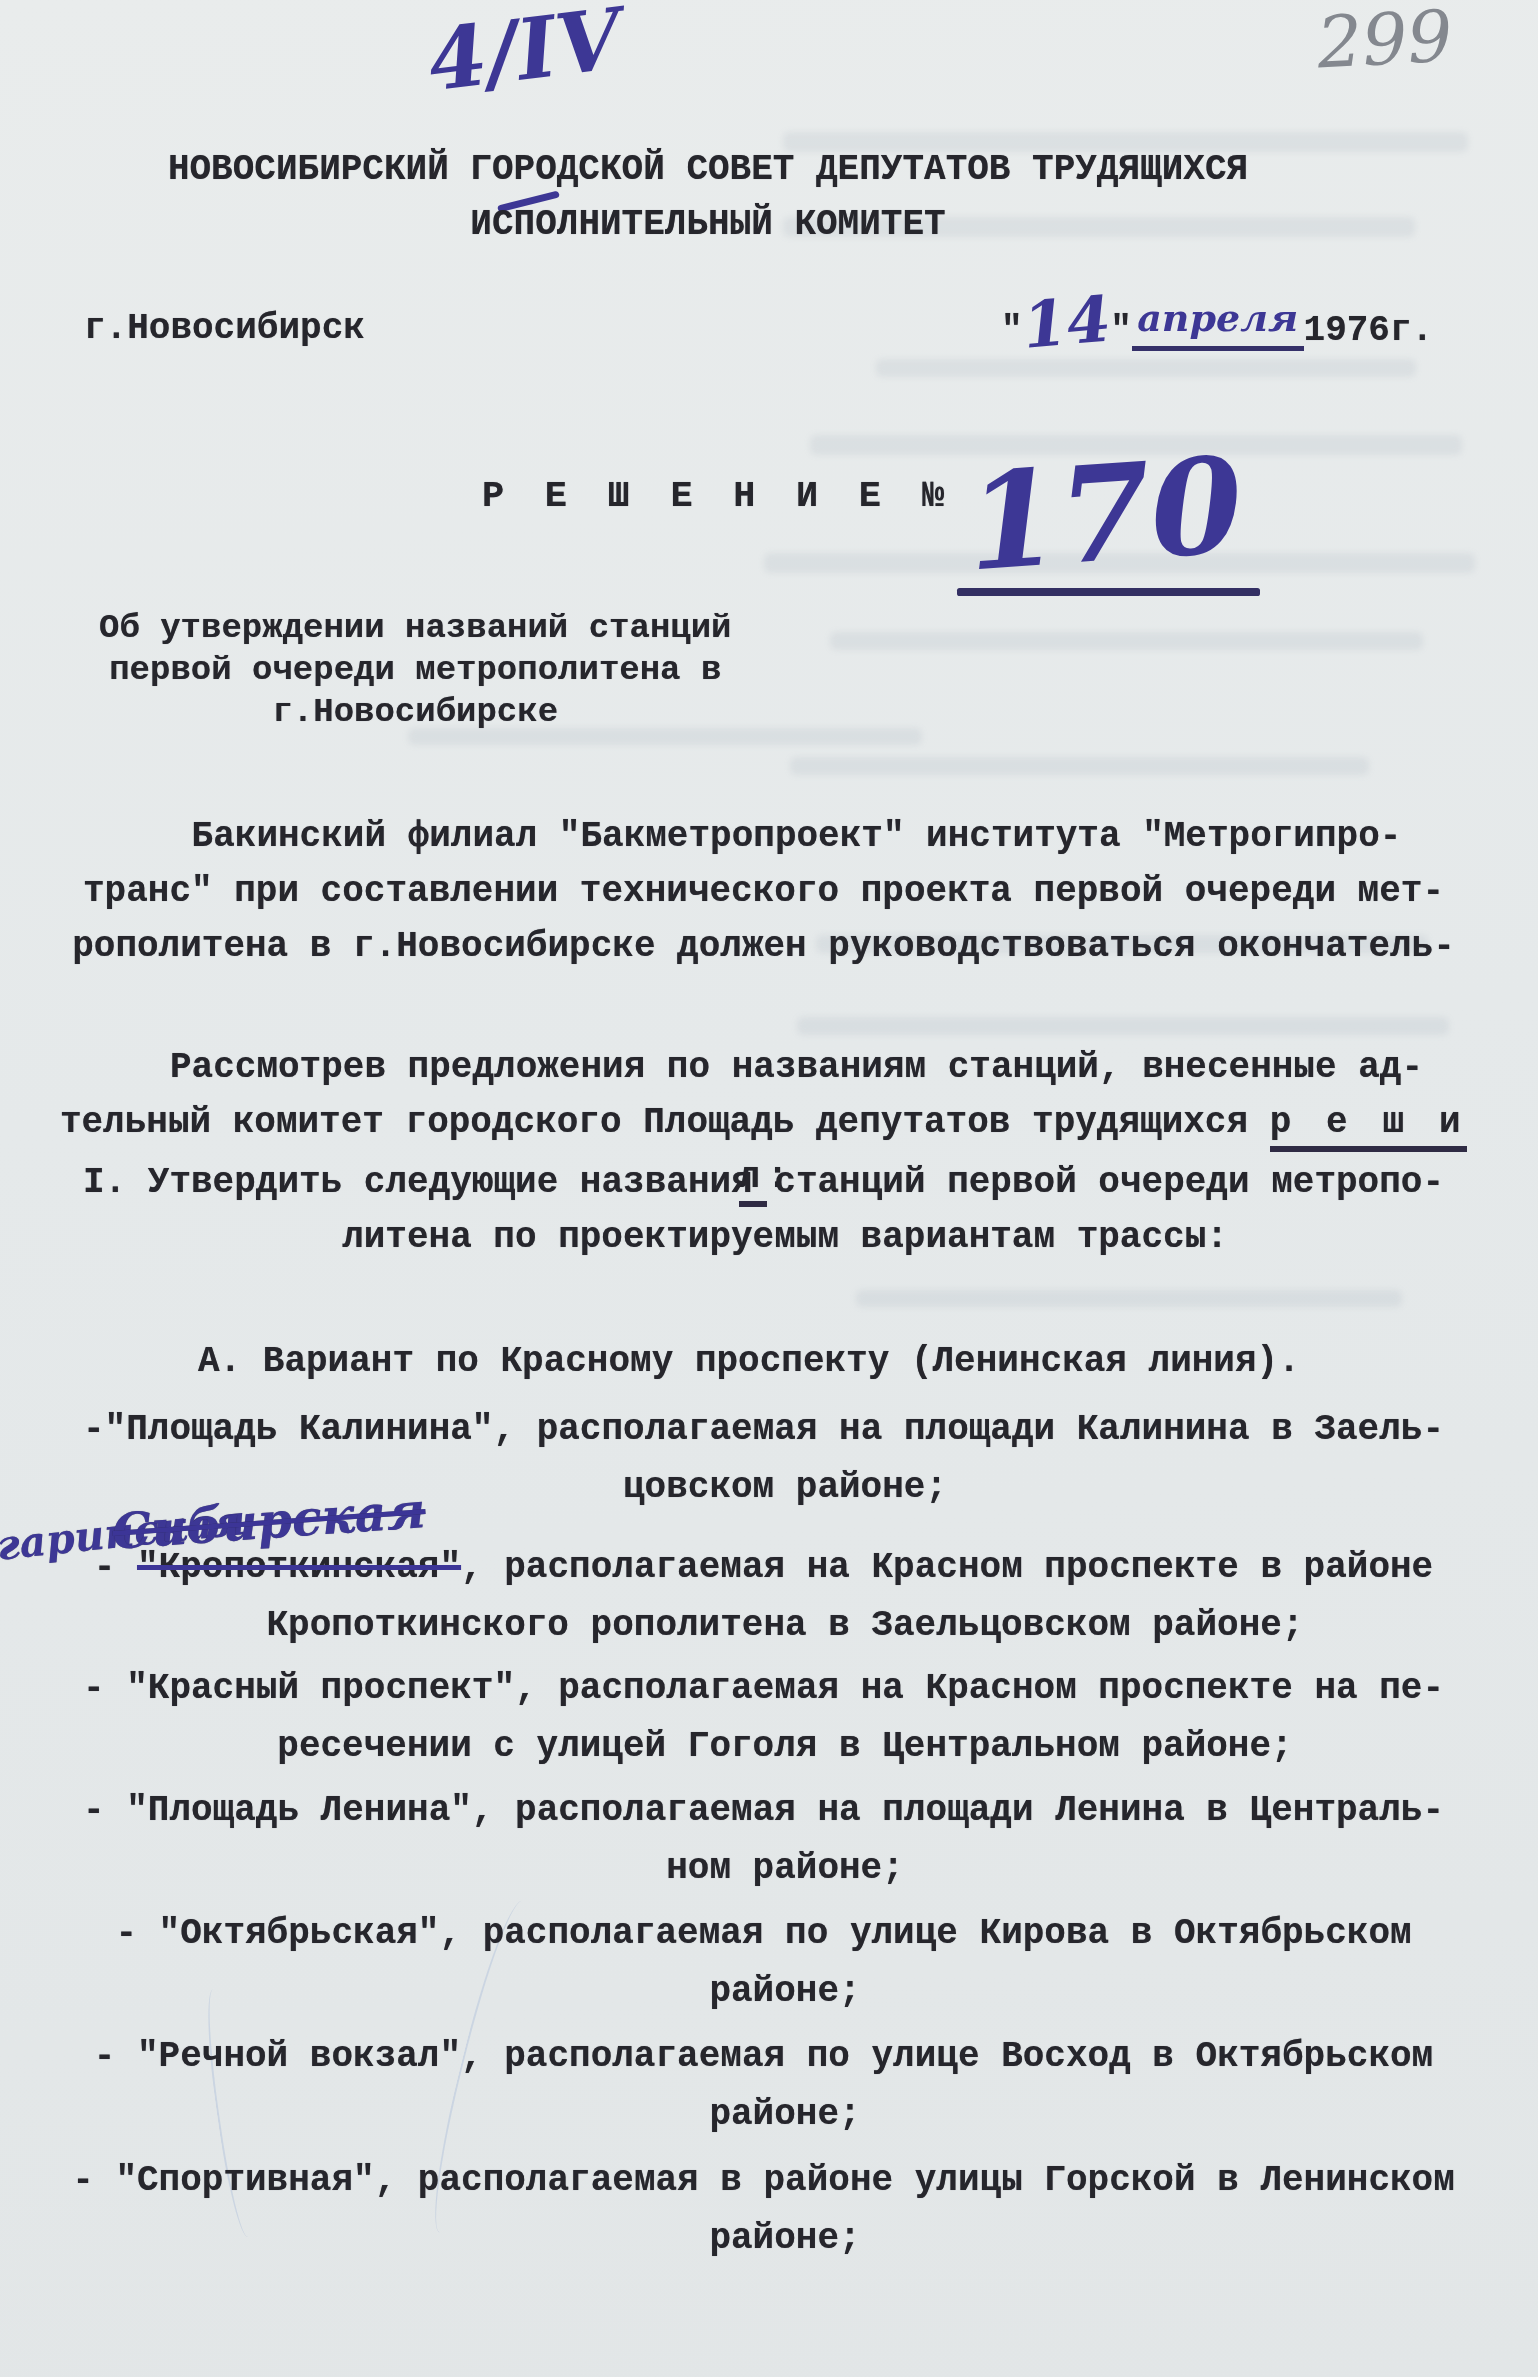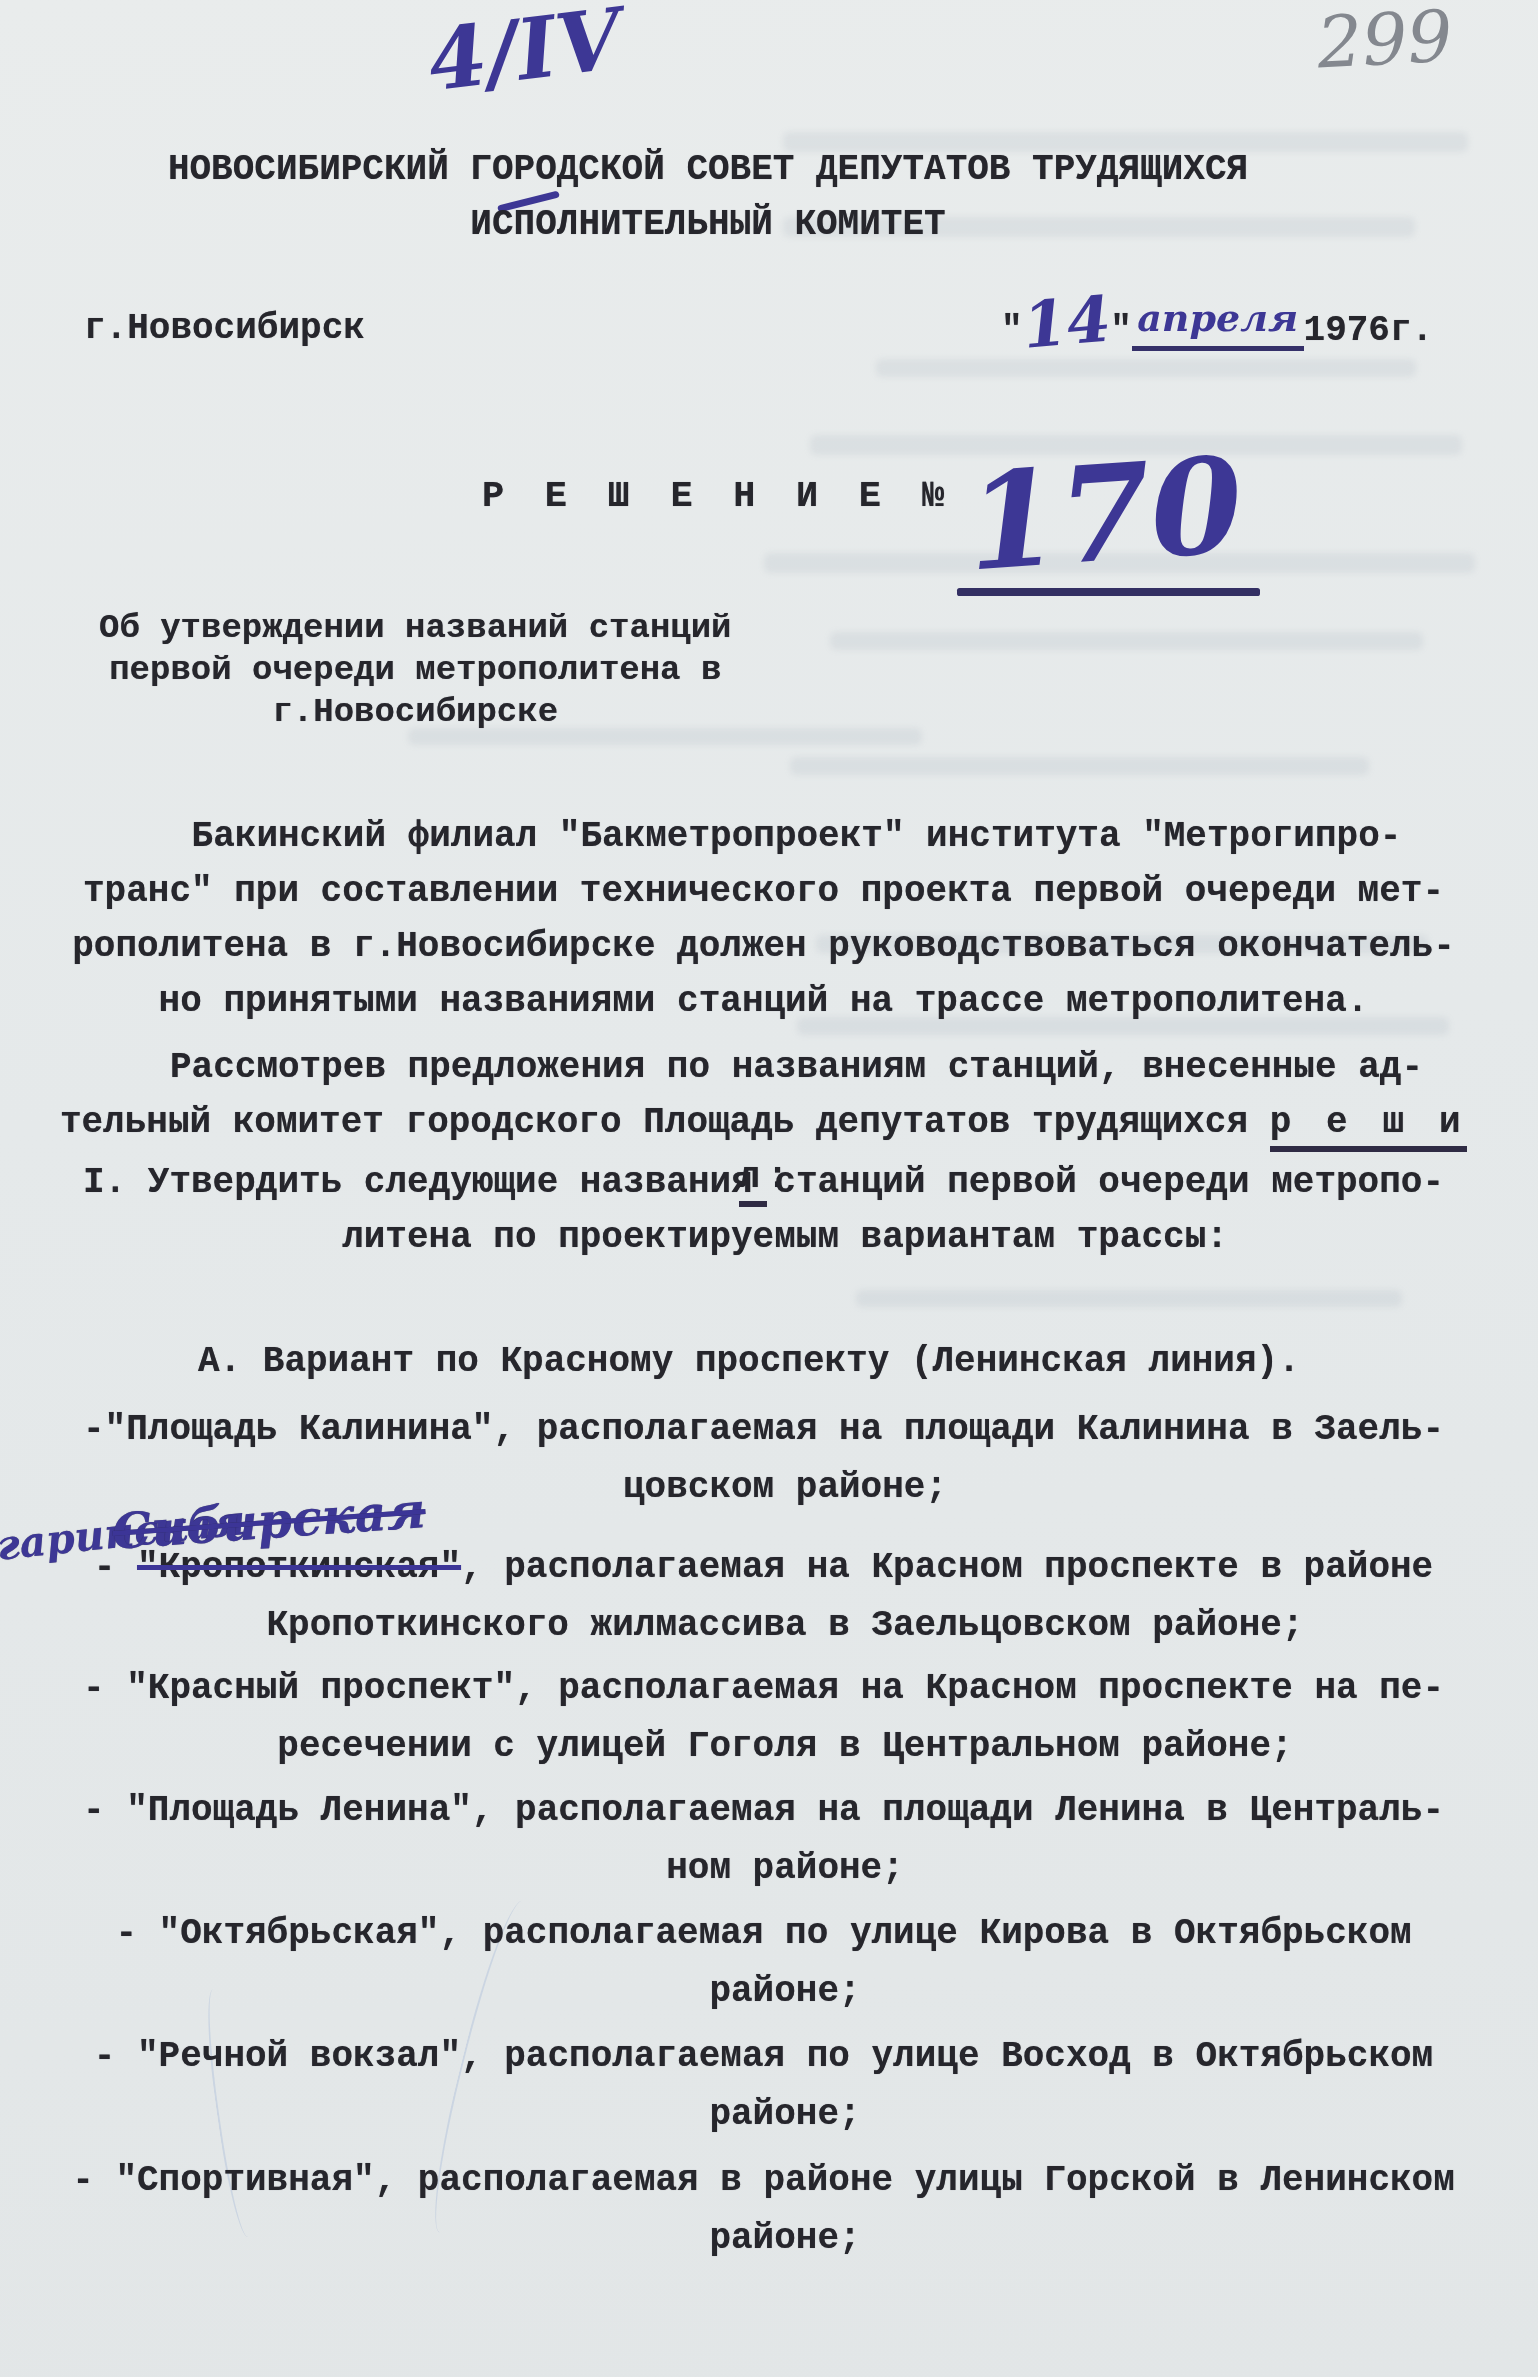--- a/index.html
+++ b/index.html
@@ -82,21 +82,20 @@
   <div class="abs typed t52" style="left:99px;top:607px;">
     <div>Об утверждении названий станций</div>
     <div>первой очереди метрополитена в</div>
     <div>г.Новосибирске</div>
   </div>
 
   <div class="abs typed t54 block" style="left:49px;top:809px;">
     <div class="indent">Бакинский филиал "Бакметропроект" института "Метрогипро-</div>
     <div>транс" при составлении технического проекта первой очереди мет-</div>
     <div>рополитена в г.Новосибирске должен руководствоваться окончатель-</div>
-    <div>но принятыми названиями станций на трассе метрополитена.</div>
   </div>
 
   <div class="abs typed t54 block" style="left:49px;top:1040px;">
     <div class="indent">Рассмотрев предложения по названиям станций, внесенные ад-</div>
     <div><span>тельный комитет городского Площадь депутатов трудящихся </span><span class="spread-underline" style="letter-spacing:6.6px;">р е ш и л</span><span>:</span></div>
   </div>
 
   <div class="abs typed t54 block" style="left:49px;top:1155px;">
     <div>I. Утвердить следующие названия станций первой очереди метропо-</div>
     <div class="cont">литена по проектируемым вариантам трассы:</div>
@@ -106,21 +105,21 @@
 
   <div class="station typed" style="top:1401px;">
     <div>-"Площадь Калинина", располагаемая на площади Калинина в Заель-</div>
     <div class="cont">цовском районе;</div>
   </div>
 
   <div class="station typed" style="top:1539px;">
     <div class="hw margin-note">гаринская</div>
     <div class="hw hw-replacement strike">Сибирская</div>
     <div><span>- </span><span class="strike">"Кропоткинская"</span><span>, располагаемая на Красном проспекте в районе</span></div>
-    <div class="cont">Кропоткинского жилмассива в Заельцовском районе;</div>
+    <div class="cont">Кропоткинского рополитена в Заельцовском районе;</div>
   </div>
 
   <div class="station typed" style="top:1660px;">
     <div>- "Красный проспект", располагаемая на Красном проспекте на пе-</div>
     <div class="cont">ресечении с улицей Гоголя в Центральном районе;</div>
   </div>
 
   <div class="station typed" style="top:1782px;">
     <div>- "Площадь Ленина", располагаемая на площади Ленина в Централь-</div>
     <div class="cont">ном районе;</div>

